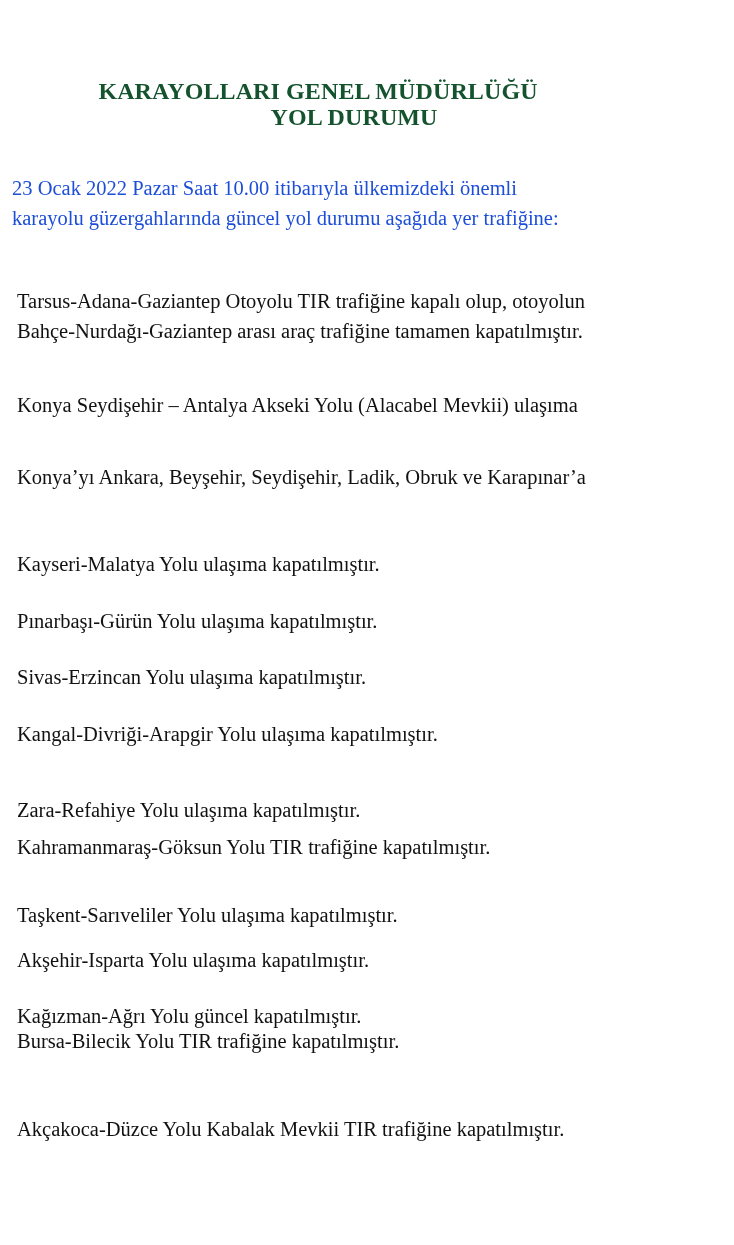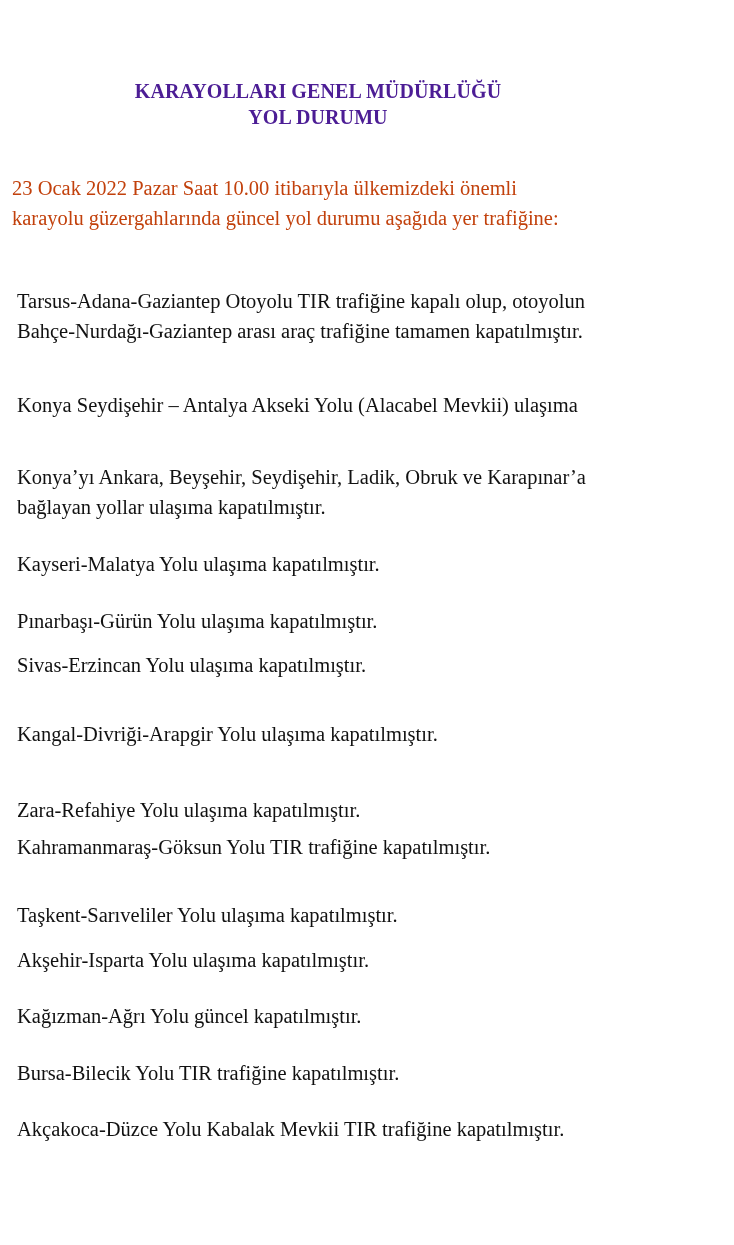--- a/index.html
+++ b/index.html
@@ -14,36 +14,36 @@
       overflow: hidden;
       color: #111111;
       font-family: "Liberation Serif", "DejaVu Serif", serif;
     }
     .doc-title {
       position: absolute;
       left: 0;
       width: 636px;
       text-align: center;
       font-weight: bold;
-      font-size: 20px;
+      font-size: 24px;
       line-height: 26px;
       letter-spacing: 0.1px;
-      color: #4c1d95;
+      color: #14532d;
     }
     .doc-title.l1 { top: 78px; }
-    .doc-title.l2 { top: 104px; }
+    .doc-title.l2 { top: 104px; padding-left: 36px; }
 
     .intro {
       position: absolute;
       left: 12px;
       top: 173px;
       width: 700px;
       font-size: 20.5px;
       line-height: 30px;
-      color: #c2410c;
+      color: #1d4ed8;
     }
     .intro span { display: block; white-space: nowrap; }
 
     .items {
       position: absolute;
       left: 17px;
       top: 286px;
       width: 710px;
     }
     .item {
@@ -71,49 +71,48 @@
   <div class="items">
     <div class="item" style="top:0px">
       <span>Tarsus-Adana-Gaziantep Otoyolu TIR trafiğine kapalı olup, otoyolun</span>
       <span>Bahçe-Nurdağı-Gaziantep arası araç trafiğine tamamen kapatılmıştır.</span>
     </div>
     <div class="item" style="top:104px">
       <span>Konya Seydişehir – Antalya Akseki Yolu (Alacabel Mevkii) ulaşıma</span>
     </div>
     <div class="item" style="top:176px">
       <span>Konya’yı Ankara, Beyşehir, Seydişehir, Ladik, Obruk ve Karapınar’a</span>
-      <span>bağlayan yollar ulaşıma kapatılmıştır.</span>
     </div>
     <div class="item" style="top:263px">
       <span>Kayseri-Malatya Yolu ulaşıma kapatılmıştır.</span>
     </div>
     <div class="item" style="top:320px">
       <span>Pınarbaşı-Gürün Yolu ulaşıma kapatılmıştır.</span>
     </div>
-    <div class="item" style="top:364px">
+    <div class="item" style="top:376px">
       <span>Sivas-Erzincan Yolu ulaşıma kapatılmıştır.</span>
     </div>
     <div class="item" style="top:433px">
       <span>Kangal-Divriği-Arapgir Yolu ulaşıma kapatılmıştır.</span>
     </div>
     <div class="item" style="top:509px">
       <span>Zara-Refahiye Yolu ulaşıma kapatılmıştır.</span>
     </div>
     <div class="item" style="top:546px">
       <span>Kahramanmaraş-Göksun Yolu TIR trafiğine kapatılmıştır.</span>
     </div>
     <div class="item" style="top:614px">
       <span>Taşkent-Sarıveliler Yolu ulaşıma kapatılmıştır.</span>
     </div>
     <div class="item" style="top:659px">
       <span>Akşehir-Isparta Yolu ulaşıma kapatılmıştır.</span>
     </div>
     <div class="item" style="top:715px">
       <span>Kağızman-Ağrı Yolu güncel kapatılmıştır.</span>
     </div>
-    <div class="item" style="top:772px">
+    <div class="item" style="top:740px">
       <span>Bursa-Bilecik Yolu TIR trafiğine kapatılmıştır.</span>
     </div>
     <div class="item" style="top:828px">
       <span>Akçakoca-Düzce Yolu Kabalak Mevkii TIR trafiğine kapatılmıştır.</span>
     </div>
   </div>
 </div>
 
 </body></html>

